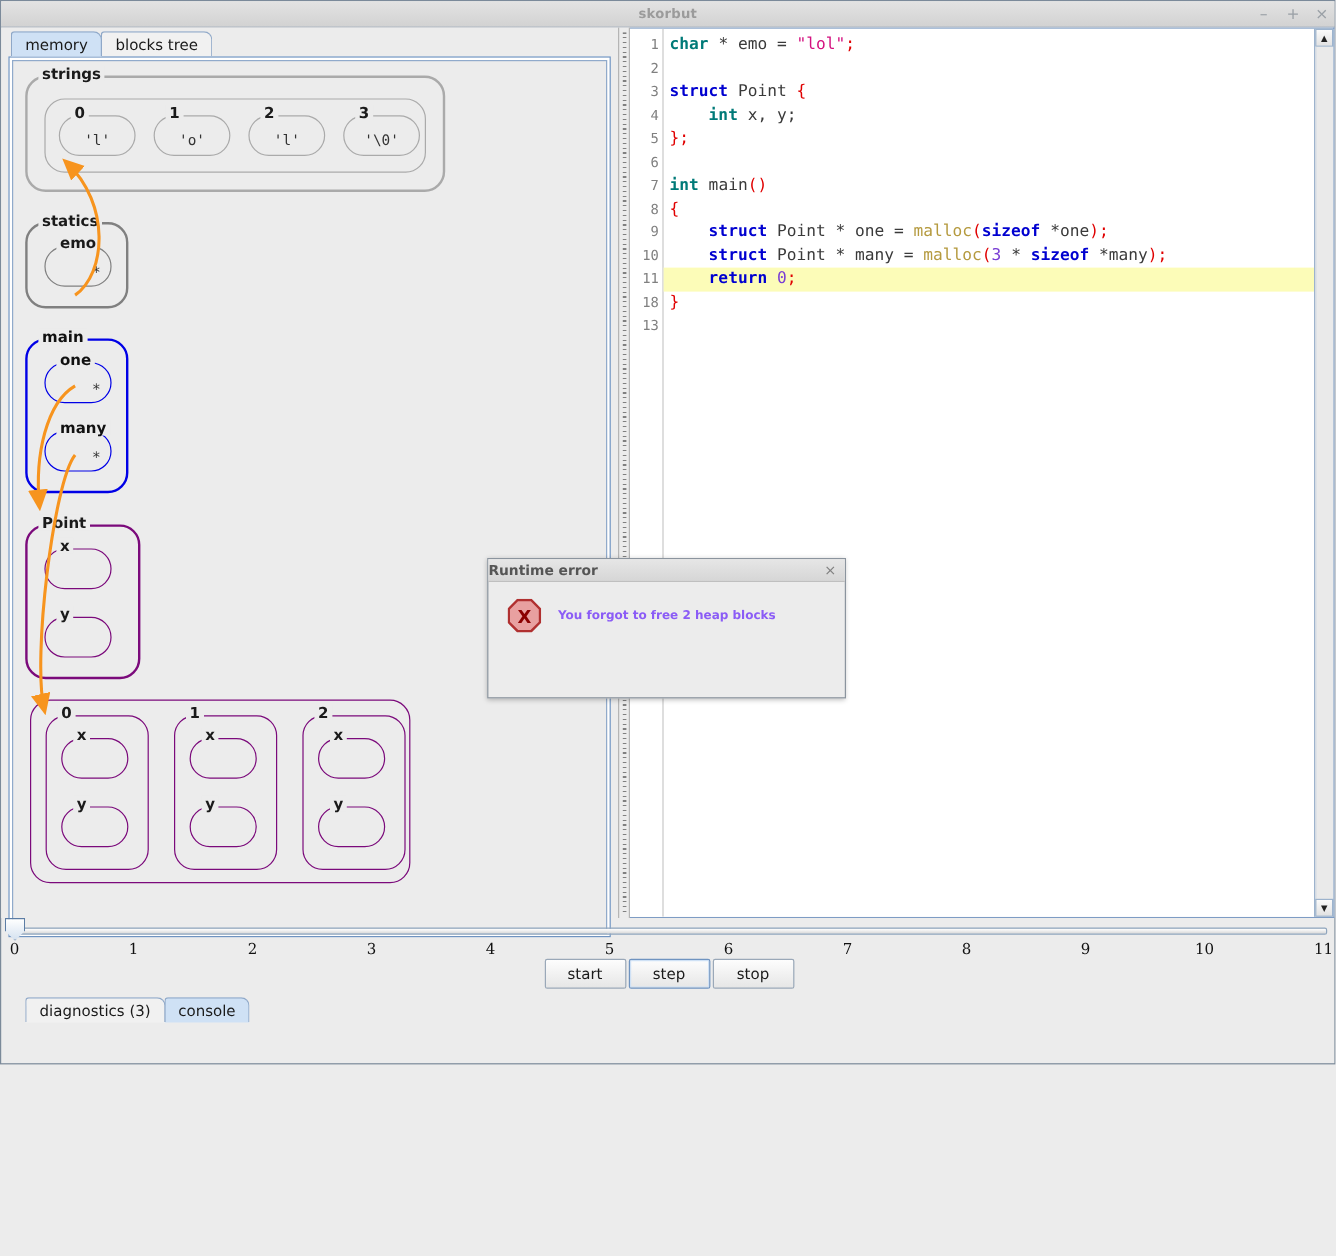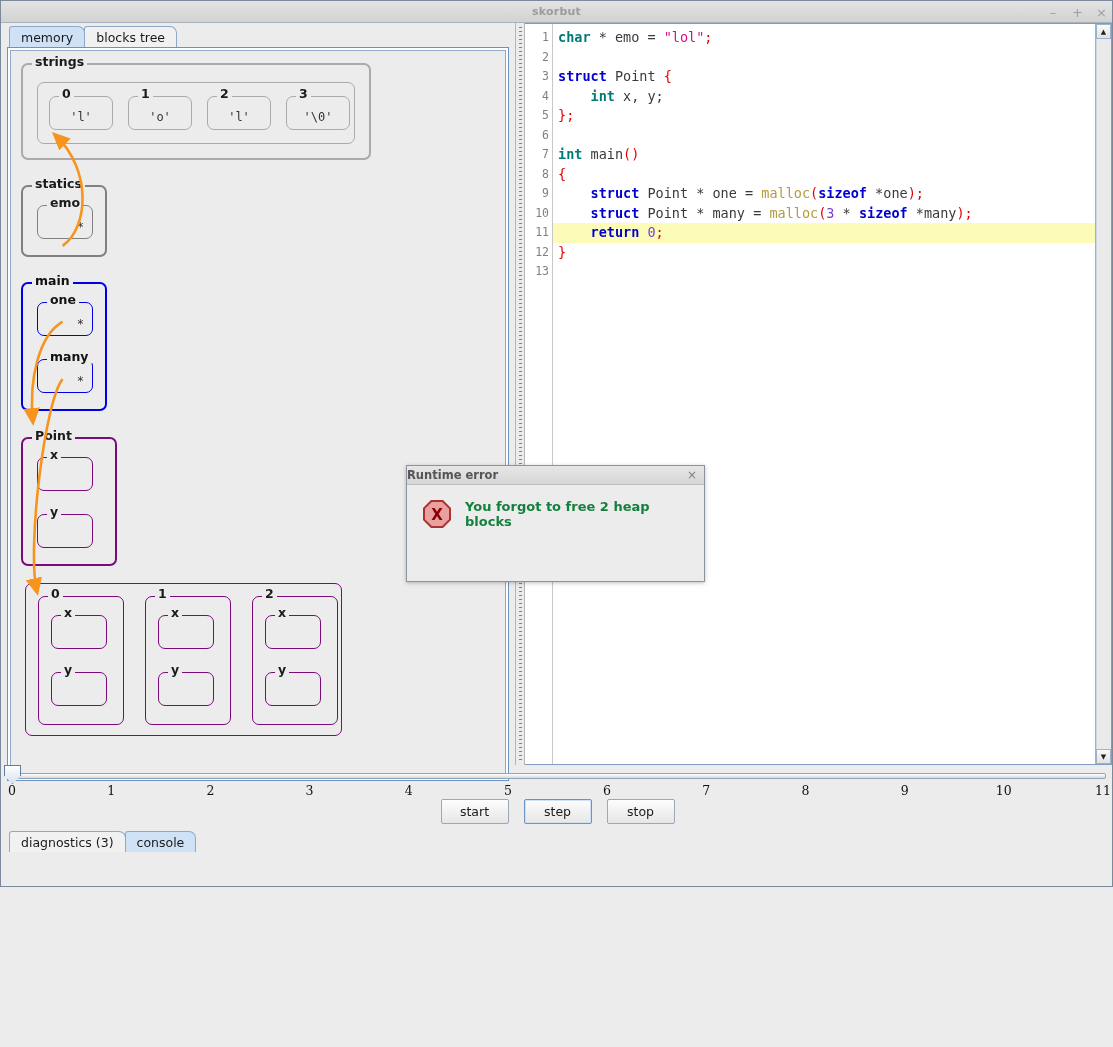--- a/index.html
+++ b/index.html
@@ -81,21 +81,21 @@
     width: 100%; height: 100%;
     background: #ececec;
     border: 1px solid #90aacb;
     overflow: hidden;
   }
 
   
   .gbox {
     position: absolute;
     border: 2px solid #808080;
-    border-radius: 7px;
+    border-radius: 17px;
     background: transparent;
   }
   .gbox > .glabel {
     position: absolute; top: -10px; left: 9px;
     background: #ececec;
     padding: 0 3px;
     font-size: 12.5px; font-weight: bold; color: #1a1a1a;
     white-space: nowrap;
     line-height: 13px;
   }
@@ -211,37 +211,37 @@
   #ticks span {
     position: absolute;
     font-family: "DejaVu Serif", serif;
     font-size: 12.5px; color: #111;
     transform: translateX(-50%);
   }
 
   
   #btnrow {
     position: absolute; left: 0; top: 798px; width: 1113px;
-    display: flex; justify-content: center; gap: 15px;
+    display: flex; justify-content: center; gap: 2px;
   }
   .btn {
     min-width: 68px; height: 25px;
     background: linear-gradient(#fdfdfd,#e6e6e6);
     border: 1px solid #9aa8b8;
     border-radius: 2px;
     font-size: 12.5px; color: #1a1a1a;
     display: flex; align-items: center; justify-content: center;
     cursor: default;
   }
   .btn.focus { border-color: #6f93c0; box-shadow: inset 0 0 0 1px #cfe1f5; }
 
   
   #bottomtabs {
     position: absolute; left: 0; top: 829px; width: 1113px; height: 22px;
-    padding-left: 8px; display: flex; align-items: flex-end;
+    padding-left: 20px; display: flex; align-items: flex-end;
   }
   #console {
     position: absolute; left: 6px; top: 850px;
     width: 1101px; height: 192px;
     border: 1px solid #6f93c0;
     background: #fff;
     padding: 3px;
   }
   #console-inner {
     width: 100%; height: 100%;
@@ -270,21 +270,21 @@
     display: flex; align-items: center; justify-content: flex-start;
     position: relative;
   }
   #dlgtitle .t { font-size: 11.5px; font-weight: bold; color: #555; }
   #dlgclose {
     position: absolute; right: 7px; top: 2px;
     font-size: 12px; color: #808080;
   }
   #dlgbody { display: flex; align-items: center; padding: 14px 16px 0 16px; gap: 14px; }
   #erricon { width: 28px; height: 28px; flex: none; }
-  #dlgmsg { font-size: 13px; font-weight: bold; color: #15803d; }
+  #dlgmsg { font-size: 10px; font-weight: bold; color: #8b5cf6; }
   #dlgbtnrow { display: flex; justify-content: center; margin-top: 16px; }
   #okbtn {
     min-width: 42px; height: 22px;
     background: linear-gradient(#fdfdfd,#e6e6e6);
     border: 2px solid #9dbbd8;
     font-size: 12.5px; color: #111;
     display: flex; align-items: center; justify-content: center;
   }
 </style>
 </head>
@@ -430,21 +430,21 @@
             <div>2</div>
             <div>3</div>
             <div>4</div>
             <div>5</div>
             <div>6</div>
             <div>7</div>
             <div>8</div>
             <div>9</div>
             <div>10</div>
             <div>11</div>
-            <div>12</div>
+            <div>18</div>
             <div>13</div>
           </div>
         <div id="code"><div class="ln"><span class="ty">char</span><span class="op"> </span><span class="op">*</span><span class="id"> emo </span><span class="op">=</span><span class="id"> </span><span class="str">"lol"</span><span class="punc">;</span></div><div class="ln">&nbsp;</div><div class="ln"><span class="k">struct</span><span class="id"> Point </span><span class="punc">{</span></div><div class="ln"><span class="id">    </span><span class="ty">int</span><span class="id"> x, y;</span></div><div class="ln"><span class="punc">}</span><span class="punc">;</span></div><div class="ln">&nbsp;</div><div class="ln"><span class="ty">int</span><span class="id"> main</span><span class="punc">()</span></div><div class="ln"><span class="punc">{</span></div><div class="ln"><span class="id">    </span><span class="k">struct</span><span class="id"> Point </span><span class="op">*</span><span class="id"> one </span><span class="op">=</span><span class="id"> </span><span class="fn">malloc</span><span class="punc">(</span><span class="k">sizeof</span><span class="id"> </span><span class="op">*</span><span class="id">one</span><span class="punc">)</span><span class="punc">;</span></div><div class="ln"><span class="id">    </span><span class="k">struct</span><span class="id"> Point </span><span class="op">*</span><span class="id"> many </span><span class="op">=</span><span class="id"> </span><span class="fn">malloc</span><span class="punc">(</span><span class="num">3</span><span class="id"> </span><span class="op">*</span><span class="id"> </span><span class="k">sizeof</span><span class="id"> </span><span class="op">*</span><span class="id">many</span><span class="punc">)</span><span class="punc">;</span></div><div class="ln hl"><span class="id">    </span><span class="k">return</span><span class="id"> </span><span class="num">0</span><span class="punc">;</span></div><div class="ln"><span class="punc">}</span></div><div class="ln">&nbsp;</div></div>
       </div>
       <div id="vscroll">
         <div class="sbtn">▲</div>
         <div id="vtrack"></div>
         <div class="sbtn">▼</div>
       </div>
     </div>

